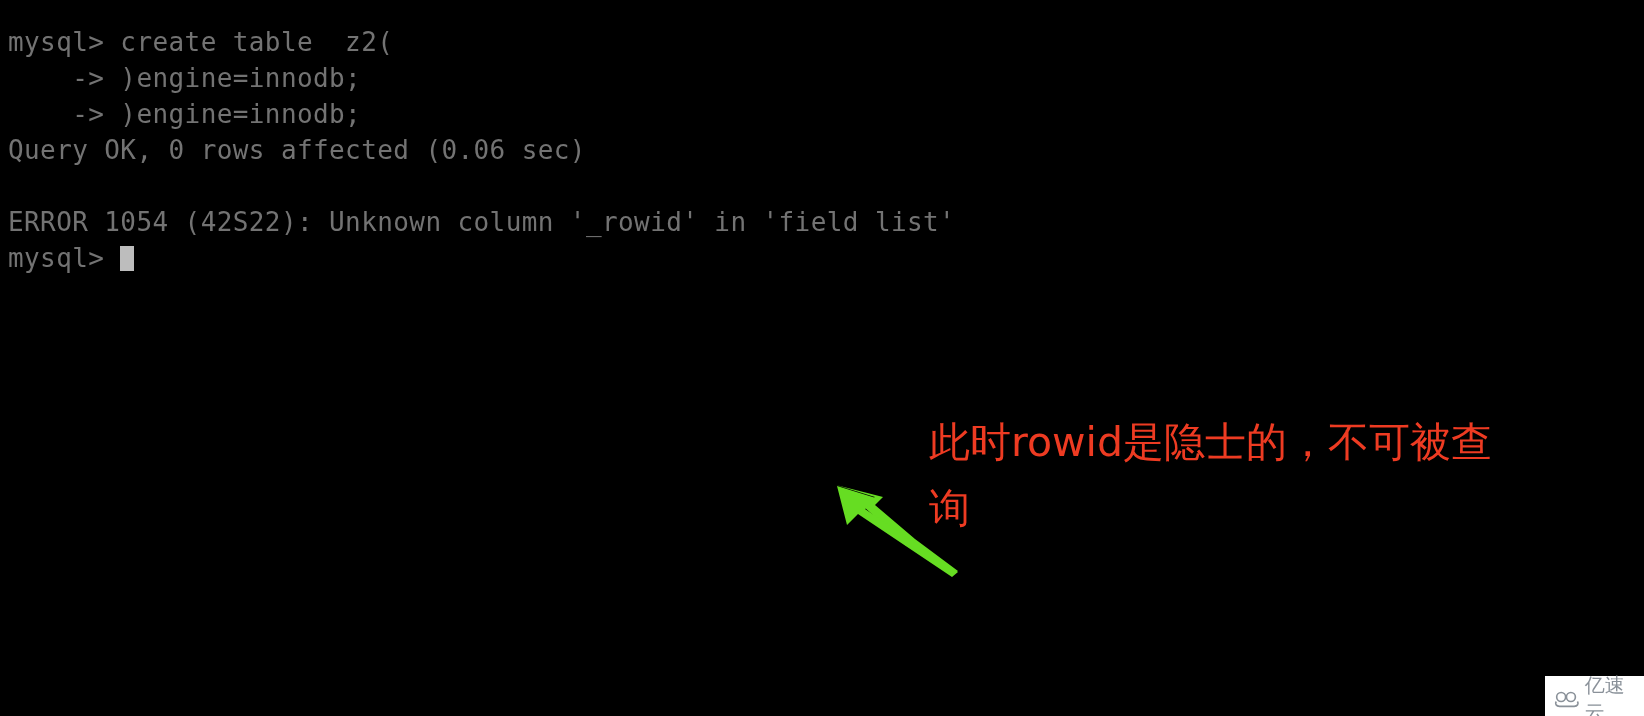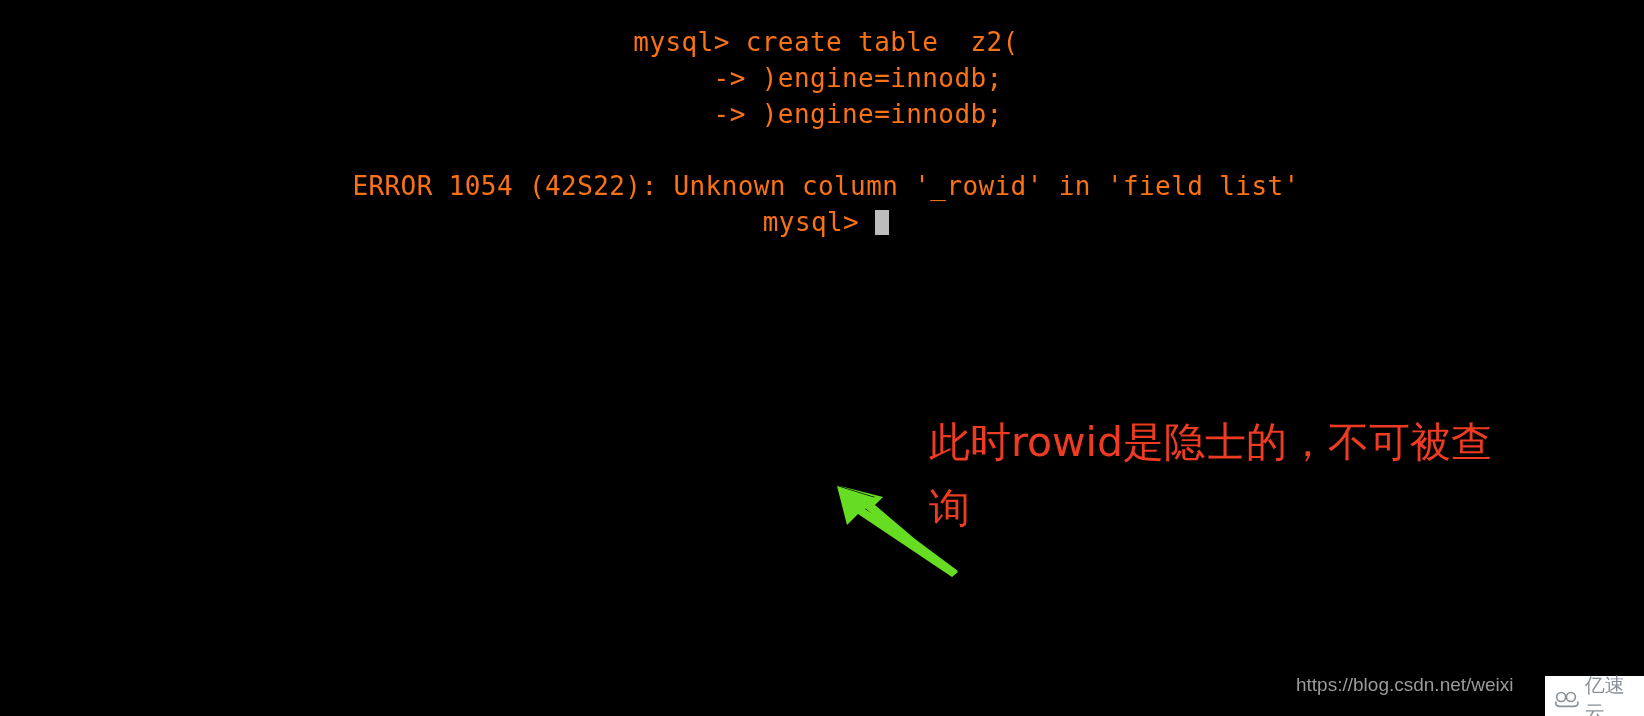--- a/index.html
+++ b/index.html
@@ -25,25 +25,24 @@
     top: 0;
     width: 1644px;
     height: 420px;
     padding: 24px 0 0 8px;
     box-sizing: border-box;
   }
   .term-line {
     font-family: "DejaVu Sans Mono", monospace;
     font-size: 26px;
     line-height: 36px;
-    color: #f97316;
+    color: #737373;
     white-space: pre;
     letter-spacing: 0.4px;
     height: 36px;
-    text-align: center;
   }
   .term-line.blank {
     height: 36px;
   }
   .cursor {
     display: inline-block;
     width: 14px;
     height: 25px;
     background: #bdbdbd;
     vertical-align: -4px;
@@ -106,33 +105,33 @@
 </style>
 </head>
 <body>
 
 <div id="screen">
 
   <div id="terminal">
     <div class="term-line">mysql&gt; create table  z2(</div>
     <div class="term-line">    -&gt; )engine=innodb;</div>
     <div class="term-line">    -&gt; )engine=innodb;</div>
+    <div class="term-line">Query OK, 0 rows affected (0.06 sec)</div>
     <div class="term-line blank"></div>
     <div class="term-line">ERROR 1054 (42S22): Unknown column '_rowid' in 'field list'</div>
     <div class="term-line"><span>mysql&gt; </span><span class="cursor"></span></div>
   </div>
 
   <div id="annotation">此时rowid是隐士的，不可被查询</div>
 
   <svg id="arrow" viewBox="0 0 150 110">
     <polygon points="11,10 50,22 38,31 72,62 80,70 128,99 133,96 90,64 50,30 58,22" fill="#66dd22" stroke="none"></polygon>
     <path d="M 12 11 L 54 24 L 40 34 L 133 97 L 127 102 L 33 39 L 22 50 Z" fill="#66dd22"></path>
   </svg>
 
-  <div id="watermark-url">https://blog.csdn.net/weixi</div>
 
   <div id="logo-badge">
     <svg width="28" height="20" viewBox="0 0 34 22">
       <g fill="none" stroke="#8a9199" stroke-width="2">
         <circle cx="10" cy="8.5" r="5.5"></circle>
         <circle cx="22" cy="8.5" r="5.5"></circle>
         <path d="M4 14 C 2 17, 4 20, 8 20 L 26 20 C 30 20, 32 17, 30 14"></path>
       </g>
     </svg>
     <span class="logo-text">亿速云</span>

